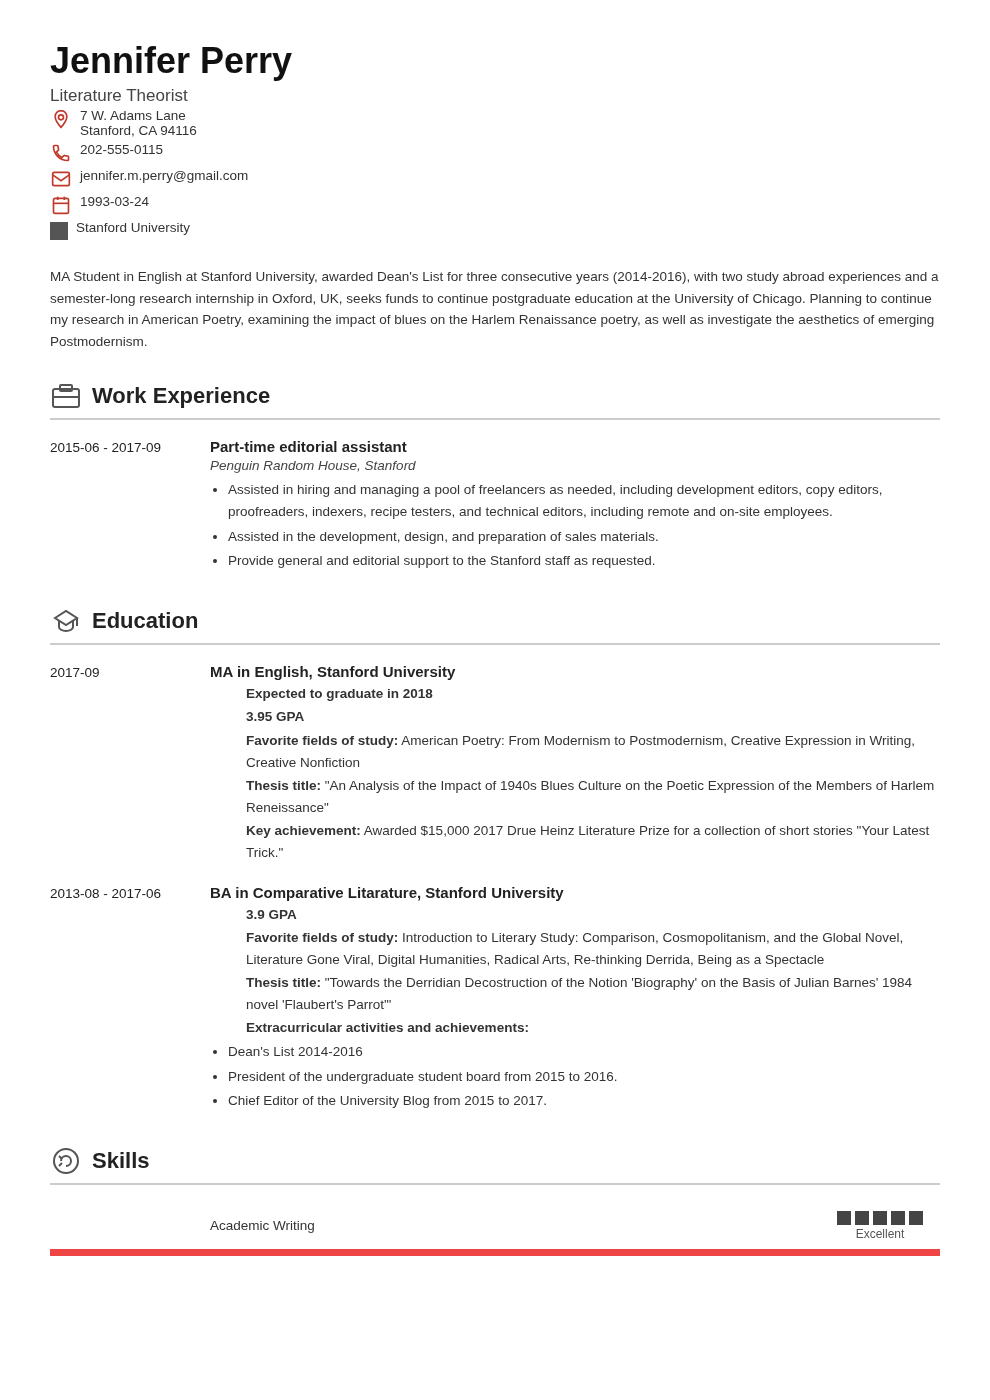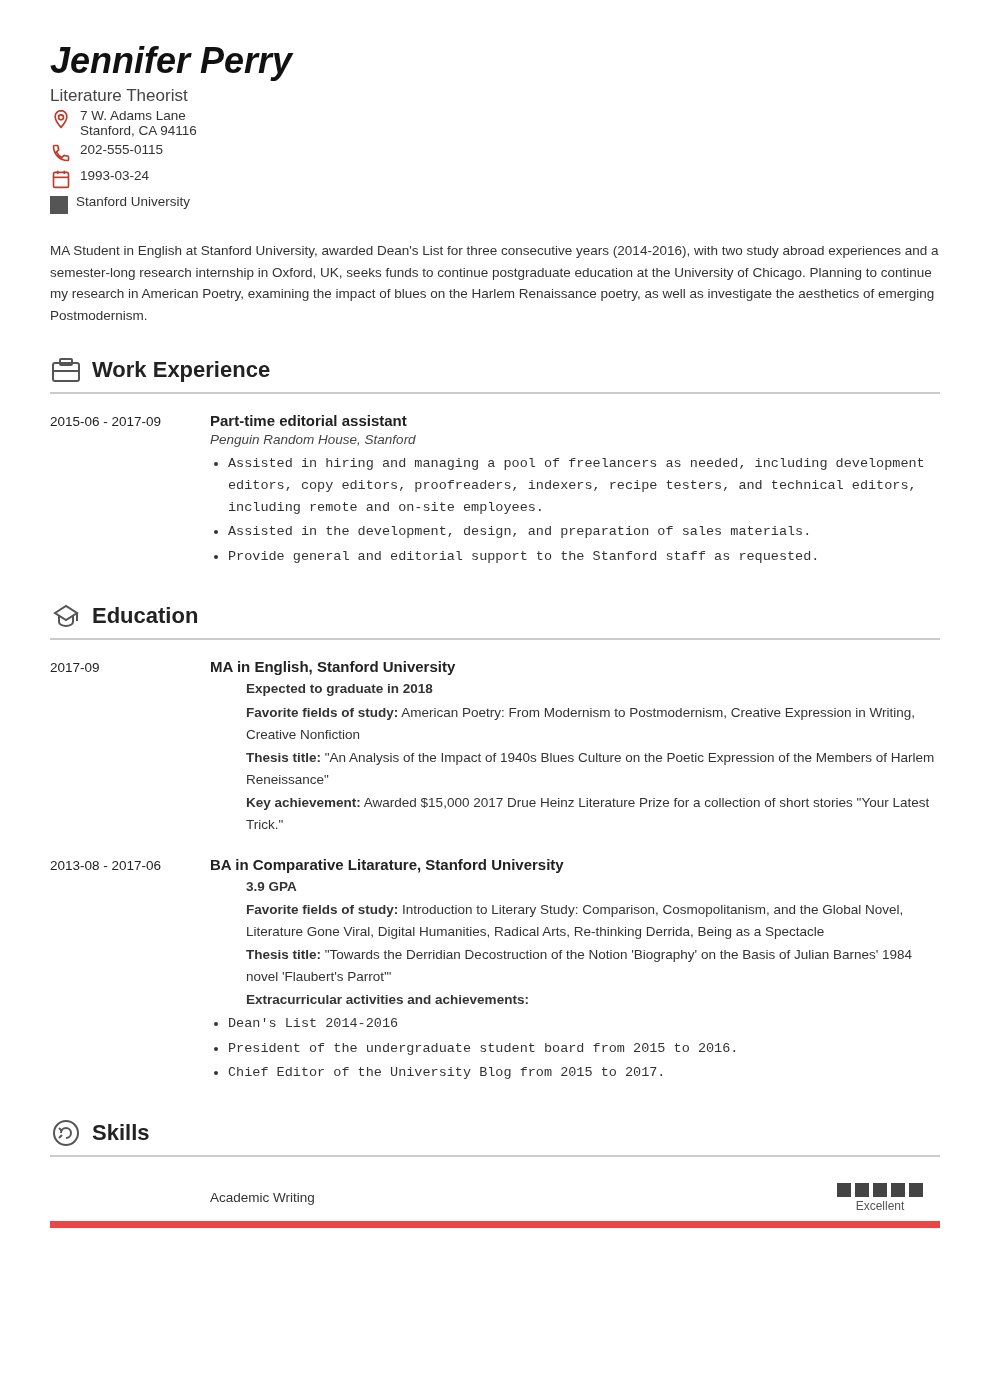--- a/index.html
+++ b/index.html
@@ -10,21 +10,20 @@
       background: #fff;
       width: 990px;
       min-height: 1400px;
       padding: 40px 50px;
     }
     .name {
       font-size: 36px;
       font-weight: bold;
       color: #111;
       margin-bottom: 4px;
-      font-style: italic;
     }
     .title {
       font-size: 17px;
       color: #444;
       margin-bottom: 2px;
     }
     .contact-block {
       margin-bottom: 20px;
     }
     .contact-item {
@@ -109,21 +108,20 @@
       margin-bottom: 6px;
     }
     .entry-content ul {
       padding-left: 18px;
       font-size: 13.5px;
       color: #333;
       line-height: 1.6;
     }
     .entry-content ul li {
       margin-bottom: 3px;
-      font-family: Liberation Mono, monospace;
     }
     .entry-content .field {
       font-size: 13.5px;
       color: #333;
       line-height: 1.6;
       margin-bottom: 2px;
       padding-left: 36px;
     }
     .entry-content .field strong {
       font-weight: bold;
@@ -189,20 +187,29 @@
 
   <div class="contact-item">
     <span class="icon">
       <svg class="svg-icon" viewBox="0 0 24 24" fill="none" stroke="#c0392b" stroke-width="2">
         <path d="M6.6 10.8c1.4 2.8 3.8 5.1 6.6 6.6l2.2-2.2c.3-.3.7-.4 1-.2 1.1.4 2.3.6 3.6.6.6 0 1 .4 1 1V20c0 .6-.4 1-1 1-9.4 0-17-7.6-17-17 0-.6.4-1 1-1h3.5c.6 0 1 .4 1 1 0 1.3.2 2.5.6 3.6.1.3 0 .7-.2 1L6.6 10.8z"></path>
       </svg>
     </span>
     <span>202-555-0115</span>
   </div>
 
+  <div class="contact-item">
+    <span class="icon">
+      <svg class="svg-icon" viewBox="0 0 24 24" fill="none" stroke="#c0392b" stroke-width="2">
+        <rect x="2" y="4" width="20" height="16" rx="2"></rect>
+        <path d="M2 7l10 7 10-7"></path>
+      </svg>
+    </span>
+    <span>jennifer.m.perry@gmail.com</span>
+  </div>
 
   <div class="contact-item">
     <span class="icon">
       <svg class="svg-icon" viewBox="0 0 24 24" fill="none" stroke="#c0392b" stroke-width="2">
         <rect x="3" y="4" width="18" height="18" rx="2"></rect>
         <line x1="16" y1="2" x2="16" y2="6"></line>
         <line x1="8" y1="2" x2="8" y2="6"></line>
         <line x1="3" y1="10" x2="21" y2="10"></line>
       </svg>
     </span>
@@ -253,20 +260,21 @@
       </svg>
     </span>
     <span class="section-title">Education</span>
   </div>
 
   <div class="entry">
     <div class="entry-date">2017-09</div>
     <div class="entry-content">
       <h3>MA in English, Stanford University</h3>
       <div class="field"><strong>Expected to graduate in 2018</strong></div>
+      <div class="field"><strong>3.95 GPA</strong></div>
       <div class="field"><strong>Favorite fields of study:</strong> American Poetry: From Modernism to Postmodernism, Creative Expression in Writing, Creative Nonfiction</div>
       <div class="field"><strong>Thesis title:</strong> "An Analysis of the Impact of 1940s Blues Culture on the Poetic Expression of the Members of Harlem Reneissance"</div>
       <div class="field"><strong>Key achievement:</strong> Awarded $15,000 2017 Drue Heinz Literature Prize for a collection of short stories "Your Latest Trick."</div>
     </div>
   </div>
 
   <div class="entry">
     <div class="entry-date">2013-08 - 2017-06</div>
     <div class="entry-content">
       <h3>BA in Comparative Litarature, Stanford University</h3>

